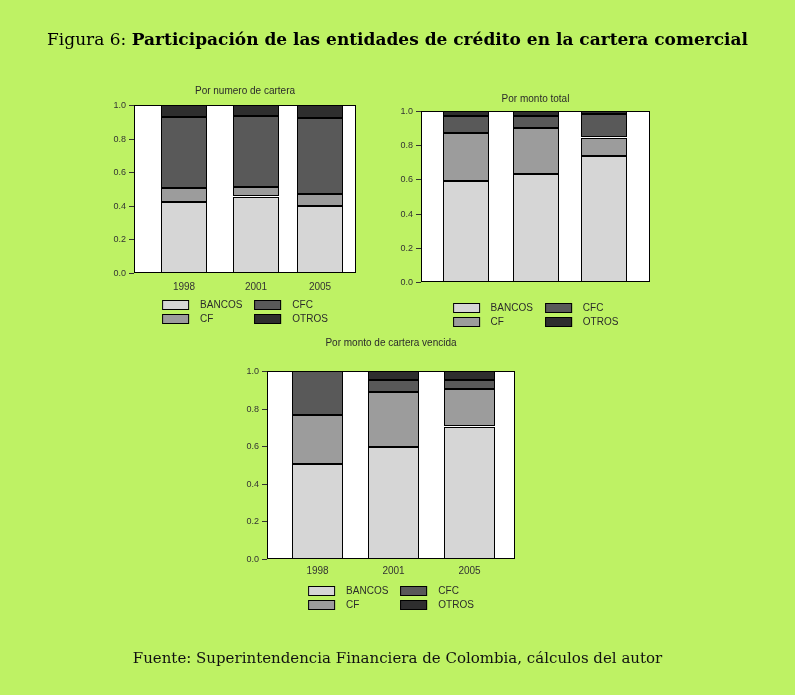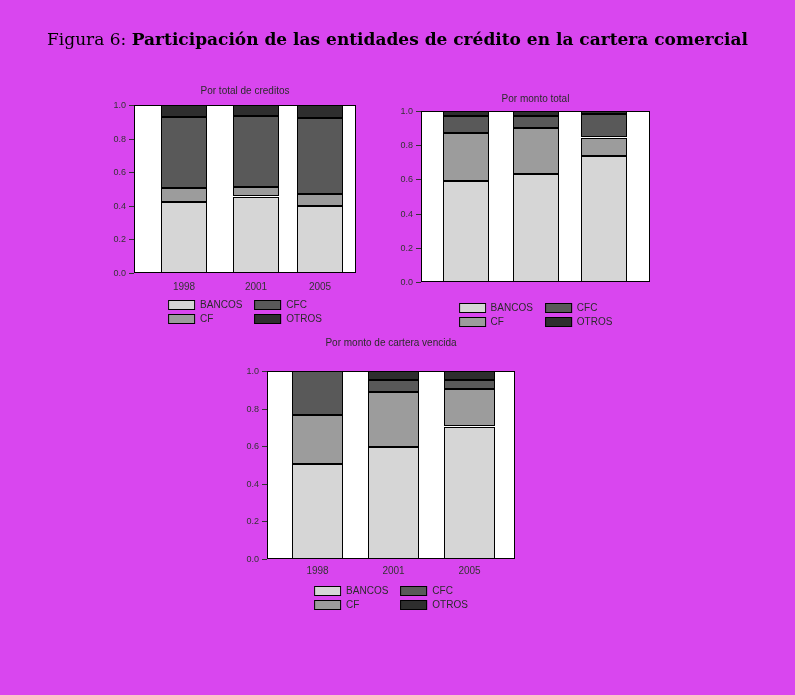--- a/index.html
+++ b/index.html
@@ -1,20 +1,20 @@
 <!DOCTYPE html>
 <html><head>
 <meta charset="utf-8">
 <style>
   html, body { margin: 0; padding: 0; background: #ffffff; }
   .page {
     position: relative;
     width: 795px;
     height: 695px;
-    background: #d946ef;
+    background: #bef264;
     overflow: hidden;
     font-family: "Liberation Sans", sans-serif;
   }
   .fig-title {
     position: absolute;
     top: 29px;
     left: 0;
     width: 795px;
     text-align: center;
     font-family: "DejaVu Serif", serif;
@@ -73,21 +73,21 @@
   }
   .legend {
     position: absolute;
     display: grid;
     grid-auto-flow: column;
     grid-template-rows: repeat(2, auto);
     column-gap: 12px;
     row-gap: 3px;
     transform: translateX(-50%);
   }
-  .legend-item { display: flex; align-items: center; gap: 5px; }
+  .legend-item { display: flex; align-items: center; gap: 11px; }
   .legend-swatch {
     width: 27px; height: 10px;
     border: 1px solid #000000;
     box-sizing: border-box;
     flex: 0 0 auto;
   }
   .legend-label { font-size: 10px; color: #2b2b2b; white-space: nowrap; }
 </style>
 </head>
 <body>
@@ -95,21 +95,21 @@
 <div class="page">
 
   <div class="fig-title">
     <span class="fig-label">Figura 6:</span>
     <span> </span>
     <span class="fig-main">Participación de las entidades de crédito en la cartera comercial</span>
   </div>
 
   <div class="chart-layer" id="charts">
       <div class="chart-layer">
-        <div class="chart-title" style="left: 134px; top: 85px; width: 222px;">Por total de creditos</div>
+        <div class="chart-title" style="left: 134px; top: 85px; width: 222px;">Por numero de cartera</div>
         <div class="plot-box" style="left: 134px; top: 105px; width: 222px; height: 168px;"></div>
         <div class="ytick-mark" style="left: 129px; top: 273px;"></div>
         <div class="ytick-label" style="left: 100px; top: 268px;">0.0</div>
         <div class="ytick-mark" style="left: 129px; top: 239px;"></div>
         <div class="ytick-label" style="left: 100px; top: 234px;">0.2</div>
         <div class="ytick-mark" style="left: 129px; top: 206px;"></div>
         <div class="ytick-label" style="left: 100px; top: 201px;">0.4</div>
         <div class="ytick-mark" style="left: 129px; top: 172px;"></div>
         <div class="ytick-label" style="left: 100px; top: 167px;">0.6</div>
         <div class="ytick-mark" style="left: 129px; top: 139px;"></div>
@@ -239,14 +239,15 @@
             <div class="legend-label">CFC</div>
           </div>
           <div class="legend-item">
             <div class="legend-swatch" style="background: rgb(46, 46, 46);"></div>
             <div class="legend-label">OTROS</div>
           </div>
         </div>
       </div>
     </div>
 
+  <div class="source-caption">Fuente: Superintendencia Financiera de Colombia, cálculos del autor</div>
 
 </div>
 
 </body></html>

